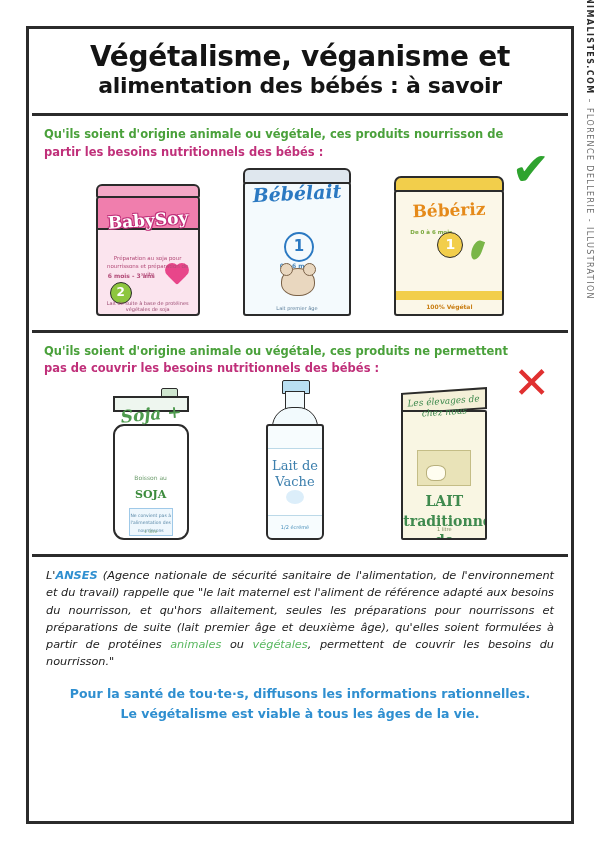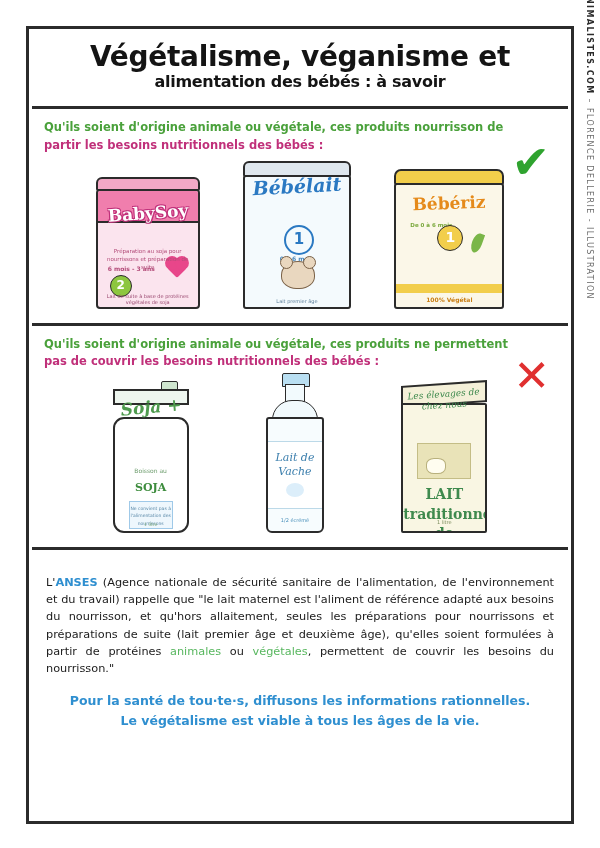--- a/index.html
+++ b/index.html
@@ -45,21 +45,21 @@
     text-align: center;
   }
   .title-line {
     font-family: "DejaVu Sans", sans-serif;
     font-weight: bold;
     color: #141414;
     font-size: 28px;
     line-height: 1.18;
     letter-spacing: -0.3px;
   }
-  .title-line.l2 { font-size: 16px; }
+  .title-line.l2 { font-size: 22px; }
 
   .rule {
     height: 3px;
     background: #2b2b2b;
     margin: 6px 0 0 0;
   }
 
   
   .panel {
     position: relative;
@@ -354,22 +354,21 @@
   .bottle-milk .wrap {
     position: absolute; left: 0; right: 0; top: 22px; bottom: 22px;
     background: #ffffff;
     border-top: 1px solid #bcd9e8;
     border-bottom: 1px solid #bcd9e8;
   }
   .bottle-milk .brand {
     position: absolute; left: 0; right: 0; top: 32px;
     text-align: center;
     font-family: "DejaVu Serif", serif;
-    font-style: italic;
-    font-size: 11px;
+    font-size: 13px;
     color: #3c7fad;
     line-height: 1.25;
   }
   .bottle-milk .dot {
     position: absolute; left: 50%; margin-left: -9px; top: 64px;
     width: 18px; height: 14px; border-radius: 50%;
     background: #dceefa;
   }
   .bottle-milk .footline {
     position: absolute; left: 0; right: 0; bottom: 8px;
@@ -416,25 +415,26 @@
     line-height: 1.4;
     font-family: "DejaVu Serif", serif;
   }
   .carton-goat .footline {
     position: absolute; left: 0; right: 0; bottom: 6px;
     text-align: center; font-size: 5px; color: #7a8b5c;
   }
 
   
   .body-text {
-    padding: 24px 14px 6px 14px;
+    padding: 10px 14px 6px 14px;
     font-size: 11.3px;
     line-height: 1.52;
     color: #1b1b1b;
     text-align: justify;
+    font-style: italic;
   }
   .body-text .anses { color: #2f8fd0; font-weight: bold; }
   .body-text .green-w { color: #58b75f; }
   .body-text .green-w2 { color: #58b75f; }
 
   .closing {
     padding: 8px 14px 10px 14px;
     text-align: center;
     color: #2f8fd0;
     font-weight: bold;

